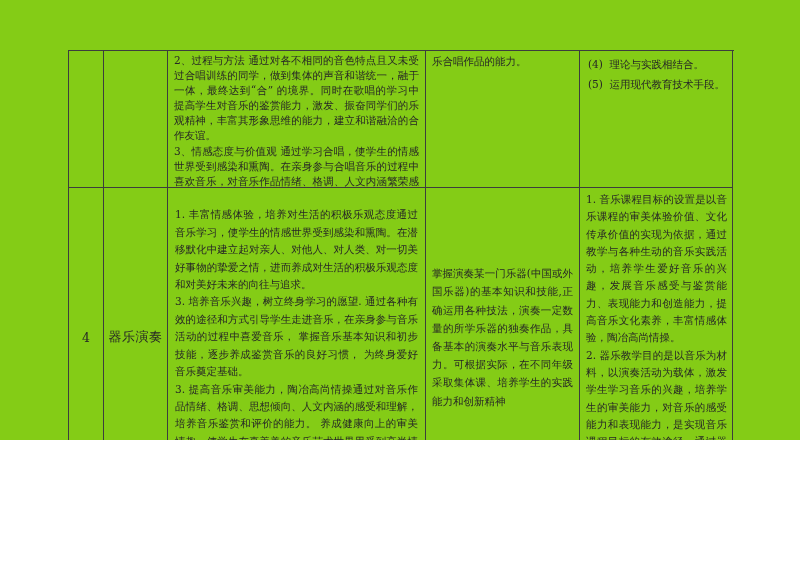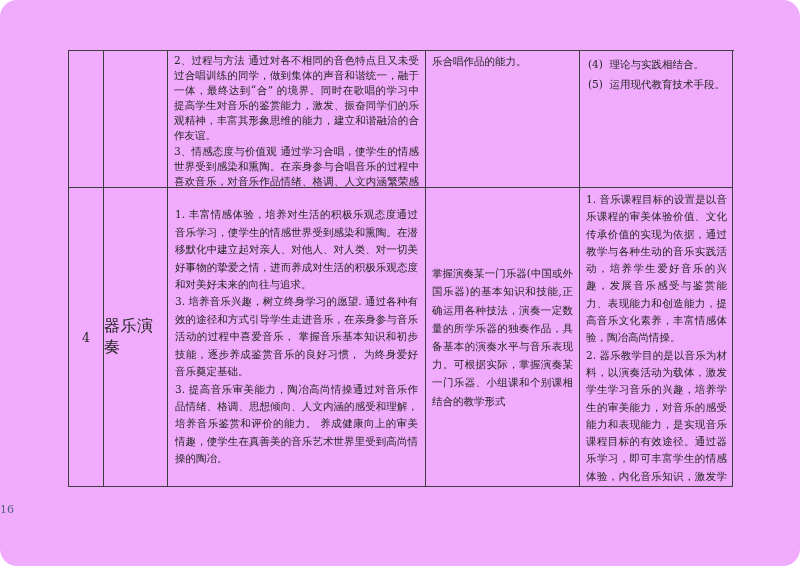--- a/index.html
+++ b/index.html
@@ -1,24 +1,23 @@
 <!DOCTYPE html>
 <html><head>
 <meta charset="utf-8">
 <style>
   * { margin: 0; padding: 0; box-sizing: border-box; }
   html, body { width: 800px; height: 566px; background: #ffffff; }
   .page {
     position: relative;
-    width: 800px; height: 566px;
-    background: #f0abfc;
+    width: 800px; height: 440px;
+    background: #84cc16;
     font-family: "DejaVu Serif", "Liberation Serif", serif;
     color: #262626;
     overflow: hidden;
-    border-radius: 17px;
   }
   .doc-table {
     position: absolute;
     left: 68px; top: 50px;
     width: 666px; height: 437px;
     display: grid;
     grid-template-columns: 35px 64px 258px 154px 153px;
     grid-template-rows: 137px 299px;
     border-top: 1px solid #3d3d3d;
     border-left: 1px solid #3d3d3d;
@@ -40,21 +39,21 @@
     text-align-last: left;
   }
   .r1c3 { padding: 2px 6px 0 6px; line-height: 15.1px; }
   .r1c4 { padding: 3px 6px 0 6px; line-height: 15.5px; font-family: Liberation Serif, serif; }
   .r1c5 { padding: 3px 6px 0 8px; line-height: 20px; }
   .r1c5 p { white-space: pre-wrap; text-align: left; }
   .r2c3 { padding: 0 7px; line-height: 17.4px; }
   .r2c4 { padding: 0 6px; line-height: 18.2px; }
   .r2c5 { padding: 3px 5px 0 6px; line-height: 17.3px; }
   .row-index { font-size: 12.5px; }
-  .row-category { font-size: 16px; letter-spacing: 0.5px; }
+  .row-category { font-size: 13px; letter-spacing: 0.5px; }
   .page-number {
     position: absolute;
     left: 0; right: 0; top: 503px;
     font-size: 11px;
     color: #56607a;
   }
 </style>
 </head>
 <body>
 
@@ -81,21 +80,21 @@
     </div>
     <div class="cell center row-category">
       <span>器乐演奏</span>
     </div>
     <div class="cell body-text vcenter r2c3">
       <p>1. 丰富情感体验，培养对生活的积极乐观态度通过音乐学习，使学生的情感世界受到感染和熏陶。在潜移默化中建立起对亲人、对他人、对人类、对一切美好事物的挚爱之情，进而养成对生活的积极乐观态度和对美好未来的向往与追求。</p>
       <p>3. 培养音乐兴趣，树立终身学习的愿望. 通过各种有效的途径和方式引导学生走进音乐，在亲身参与音乐活动的过程中喜爱音乐， 掌握音乐基本知识和初步技能，逐步养成鉴赏音乐的良好习惯， 为终身爱好音乐奠定基础。</p>
       <p>3. 提高音乐审美能力，陶冶高尚情操通过对音乐作品情绪、格调、思想倾向、人文内涵的感受和理解，培养音乐鉴赏和评价的能力。 养成健康向上的审美情趣，使学生在真善美的音乐艺术世界里受到高尚情操的陶冶。</p>
     </div>
     <div class="cell body-text vcenter r2c4">
-      <p>掌握演奏某一门乐器(中国或外国乐器)的基本知识和技能,正确运用各种技法，演奏一定数量的所学乐器的独奏作品，具备基本的演奏水平与音乐表现力。可根据实际，掌握演奏某一门乐器、小组课和个别课相结合的教学形式</p>
+      <p>掌握演奏某一门乐器(中国或外国乐器)的基本知识和技能,正确运用各种技法，演奏一定数量的所学乐器的独奏作品，具备基本的演奏水平与音乐表现力。可根据实际，在不同年级采取集体课、培养学生的实践能力和创新精神</p>
     </div>
     <div class="cell body-text r2c5">
       <p>1. 音乐课程目标的设置是以音乐课程的审美体验价值、文化传承价值的实现为依据，通过教学与各种生动的音乐实践活动，培养学生爱好音乐的兴趣，发展音乐感受与鉴赏能力、表现能力和创造能力，提高音乐文化素养，丰富情感体验，陶冶高尚情操。</p>
       <p>2. 器乐教学目的是以音乐为材料，以演奏活动为载体，激发学生学习音乐的兴趣，培养学生的审美能力，对音乐的感受能力和表现能力，是实现音乐课程目标的有效途径。通过器乐学习，即可丰富学生的情感体验，内化音乐知识，激发学生对音乐的兴趣，也可以培养学生的演奏技能,识读乐谱的能力;既可丰富课内外、校内外的音乐活动，培养学生的实践能力和创新精神，也可以通过乐器的学习与演奏，拓展学生的视野，了解不同民族的音乐传统文化。中小学器乐教学既是中小学音乐课程的重要内容</p>
     </div>
 
   </div>
 
   <div class="page-number">16</div>
 

